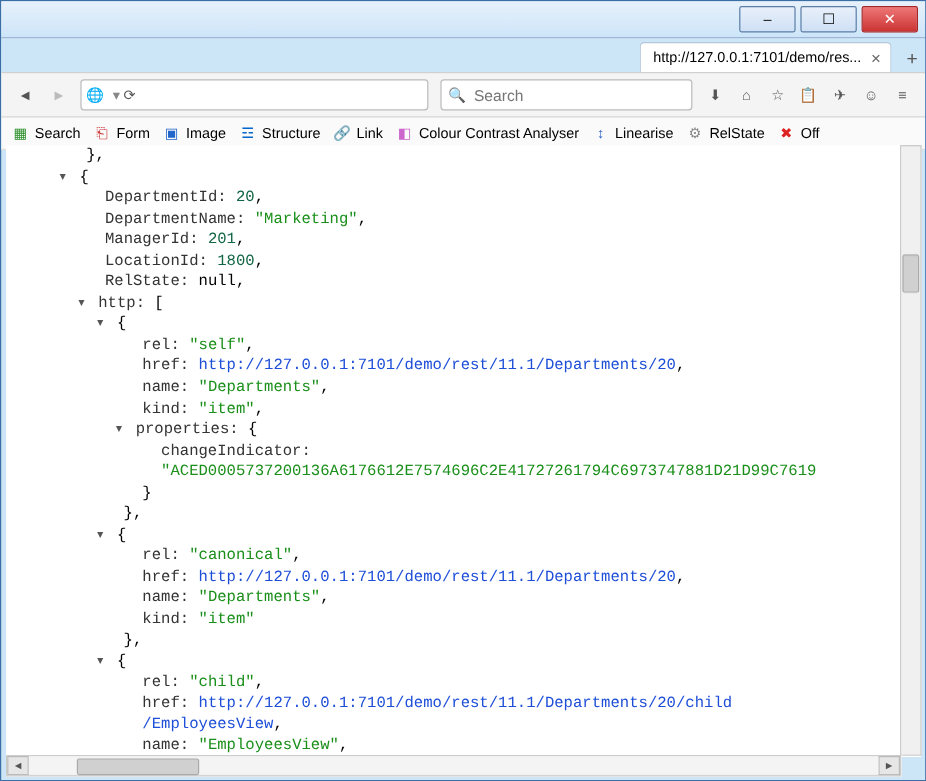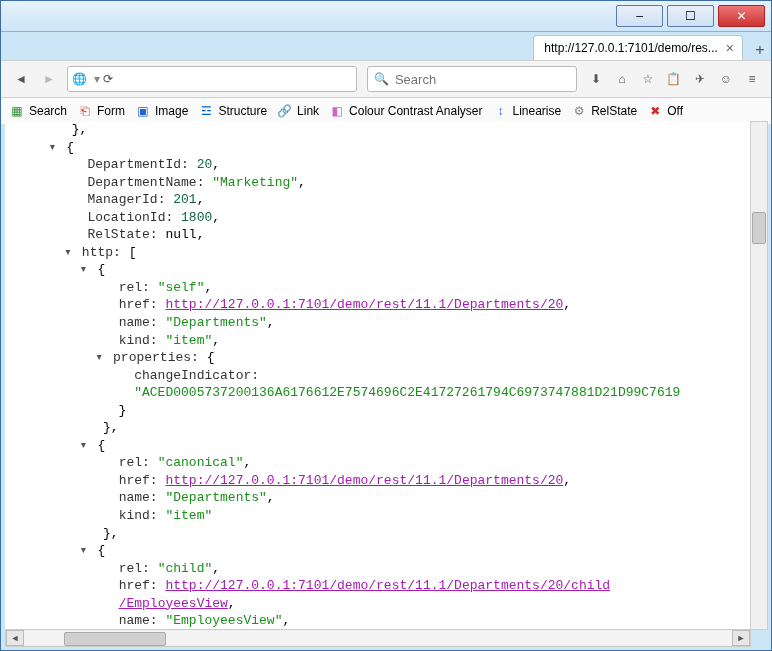--- a/index.html
+++ b/index.html
@@ -29,21 +29,21 @@
   .tool .ic{width:16px;height:16px;margin-right:4px;display:inline-flex;align-items:center;justify-content:center;font-size:12px;}
   
   .content{position:absolute;top:120px;bottom:20px;left:4px;right:4px;background:#fff;overflow:auto;}
   .json-view{font-family:Consolas,"Courier New",monospace;font-size:13px;line-height:1.35;padding:0 8px 8px 20px;white-space:nowrap;}
   .line{white-space:pre;}
   .toggle{display:inline-block;width:10px;cursor:pointer;user-select:none;color:#555;}
   .n-num{color:#164;}
   .n-str{color:#1a8f1a;}
   .n-null{color:#000000;}
   .n-key{color:#333;}
-  .n-link{color:#a21caf;text-decoration:underline;cursor:pointer;}
+  .n-link{color:#1d4ed8;cursor:pointer;}
   
   .hscroll{position:absolute;left:4px;right:20px;bottom:3px;height:16px;background:#f0f0f0;border:1px solid #ccc;display:flex;align-items:center;}
   .hs-btn{width:16px;height:14px;background:#e6e6e6;border:1px solid #bbb;display:flex;align-items:center;justify-content:center;font-size:9px;color:#555;cursor:pointer;}
   .hs-track{flex:1;height:14px;position:relative;background:#f4f4f4;}
   .hs-thumb{position:absolute;left:40px;width:100px;height:12px;top:1px;background:#d0d0d0;border:1px solid #aaa;border-radius:2px;}
   .rscroll{position:absolute;right:3px;top:120px;bottom:20px;width:16px;background:#f0f0f0;border:1px solid #ccc;}
   .rs-thumb{position:absolute;top:90px;height:30px;left:1px;right:1px;background:#d0d0d0;border:1px solid #aaa;border-radius:2px;}
 </style>
 </head>
 <body>

